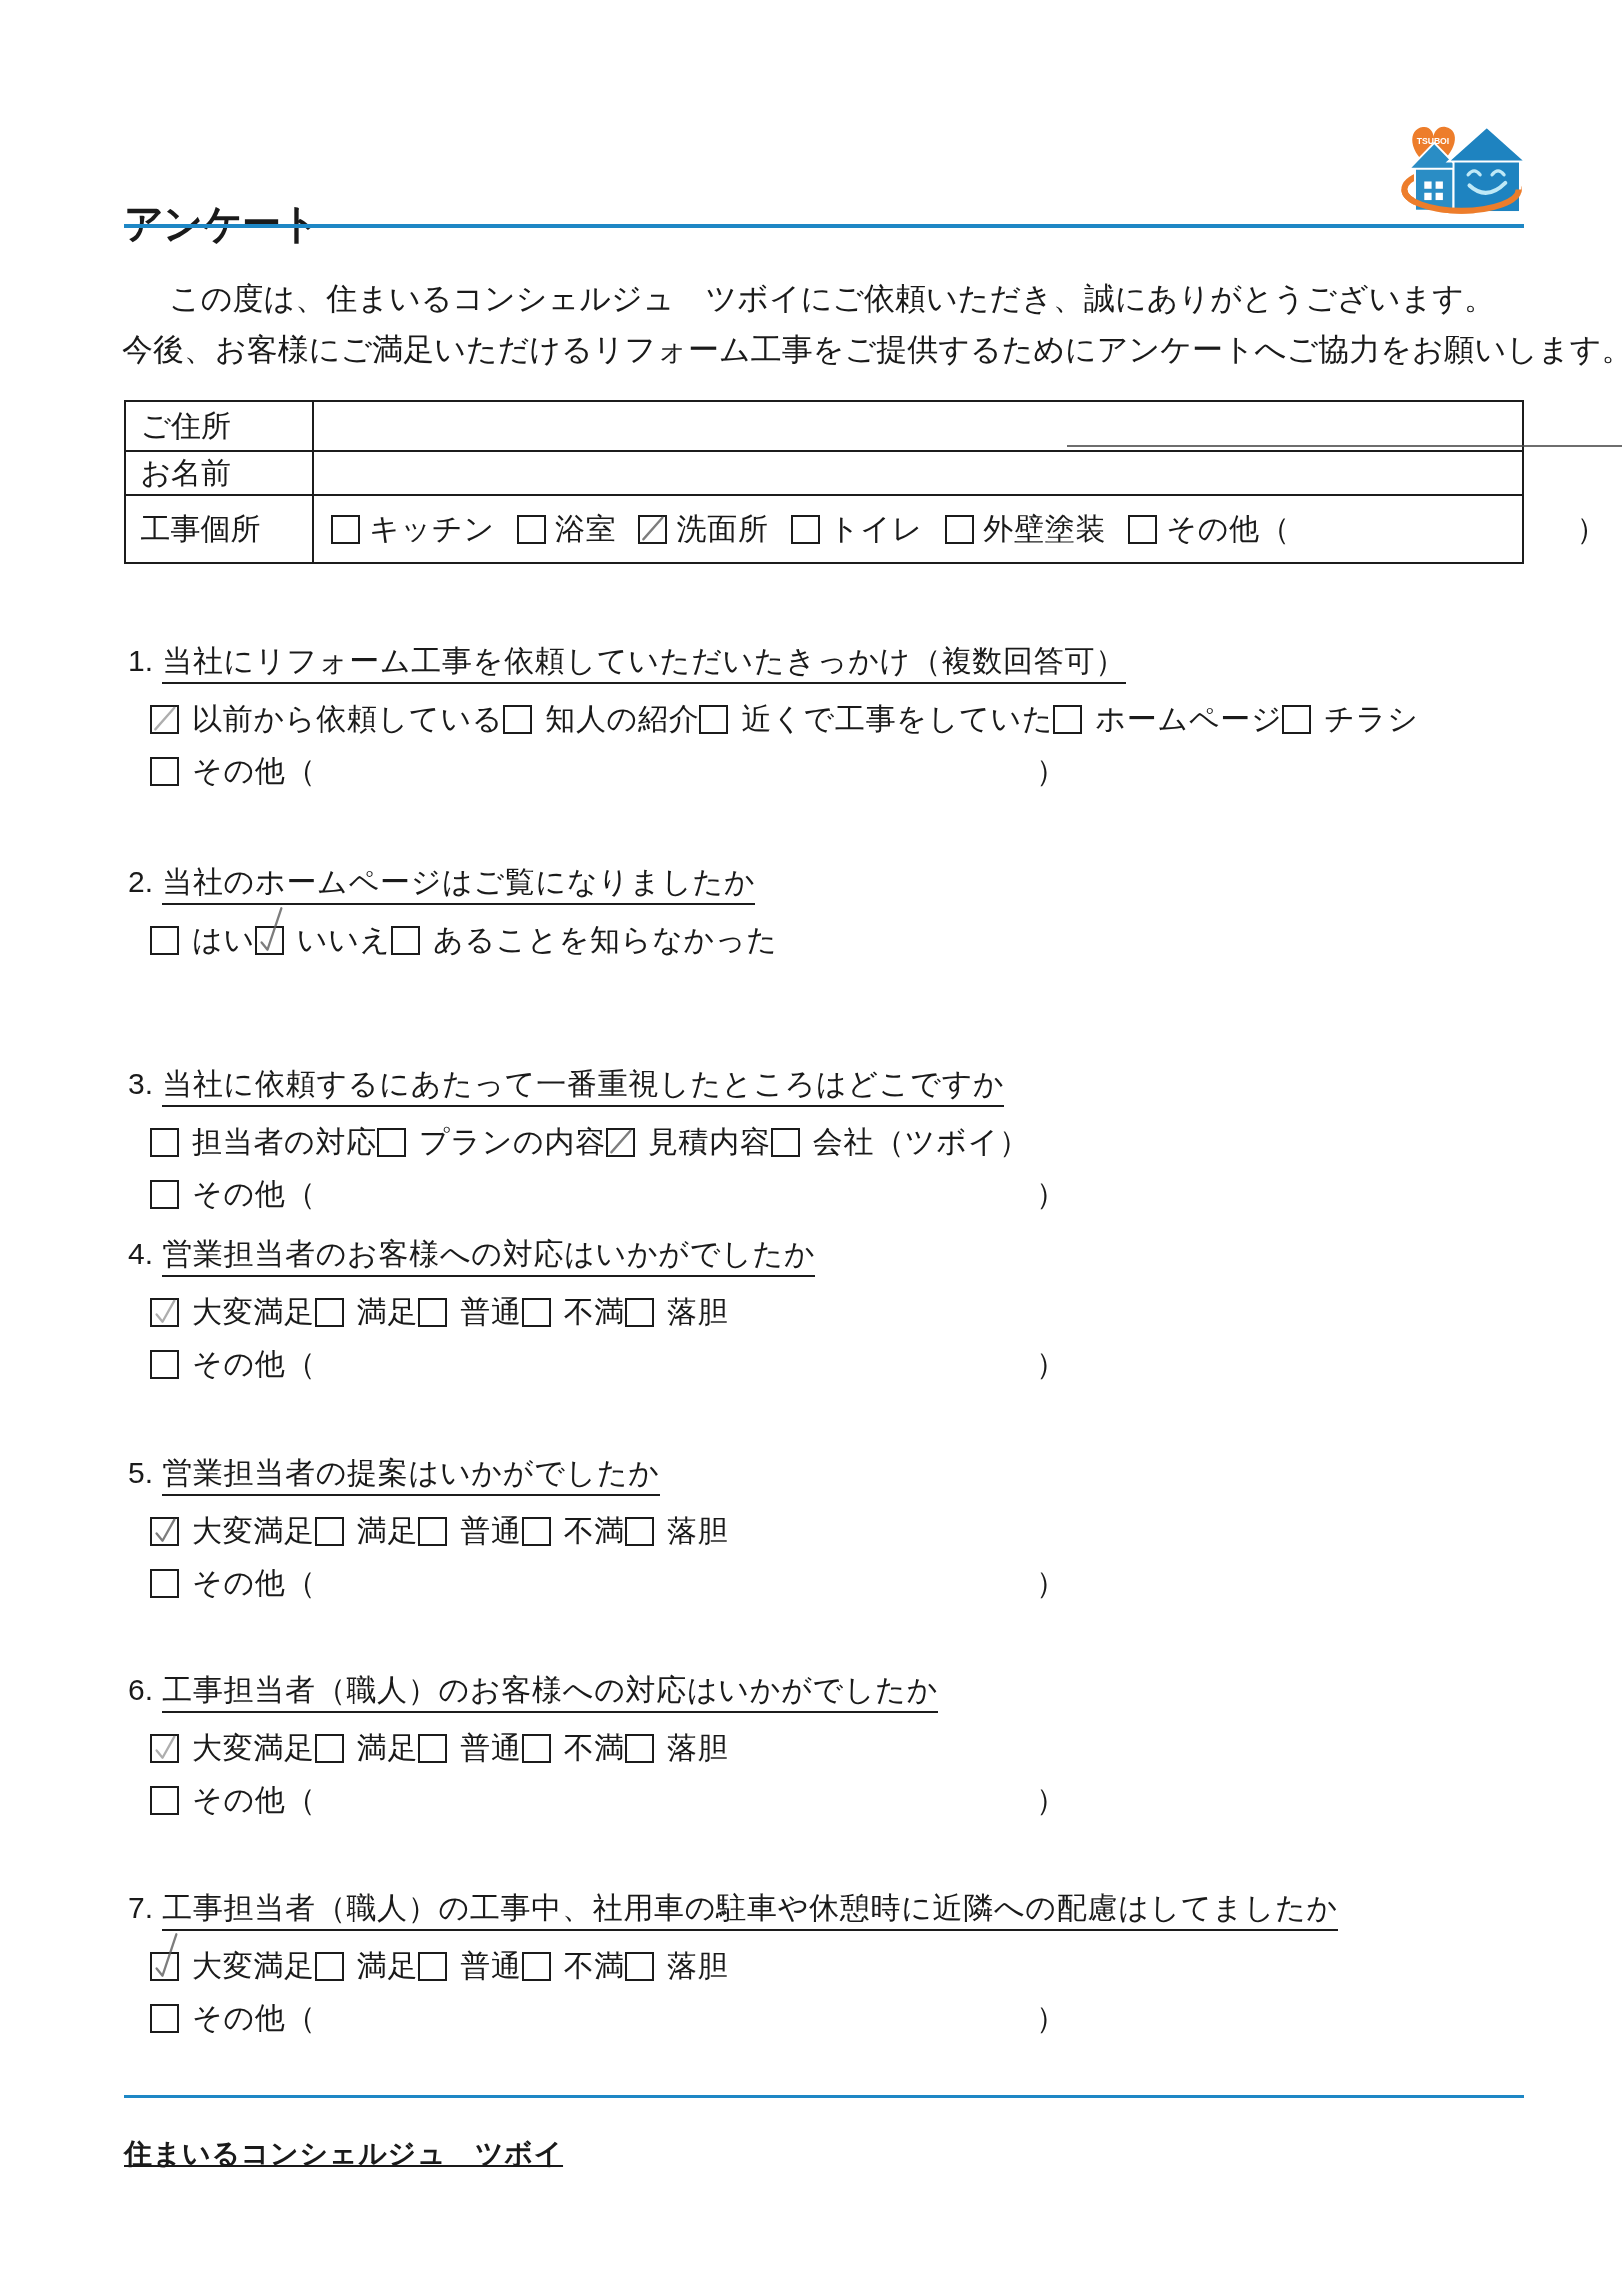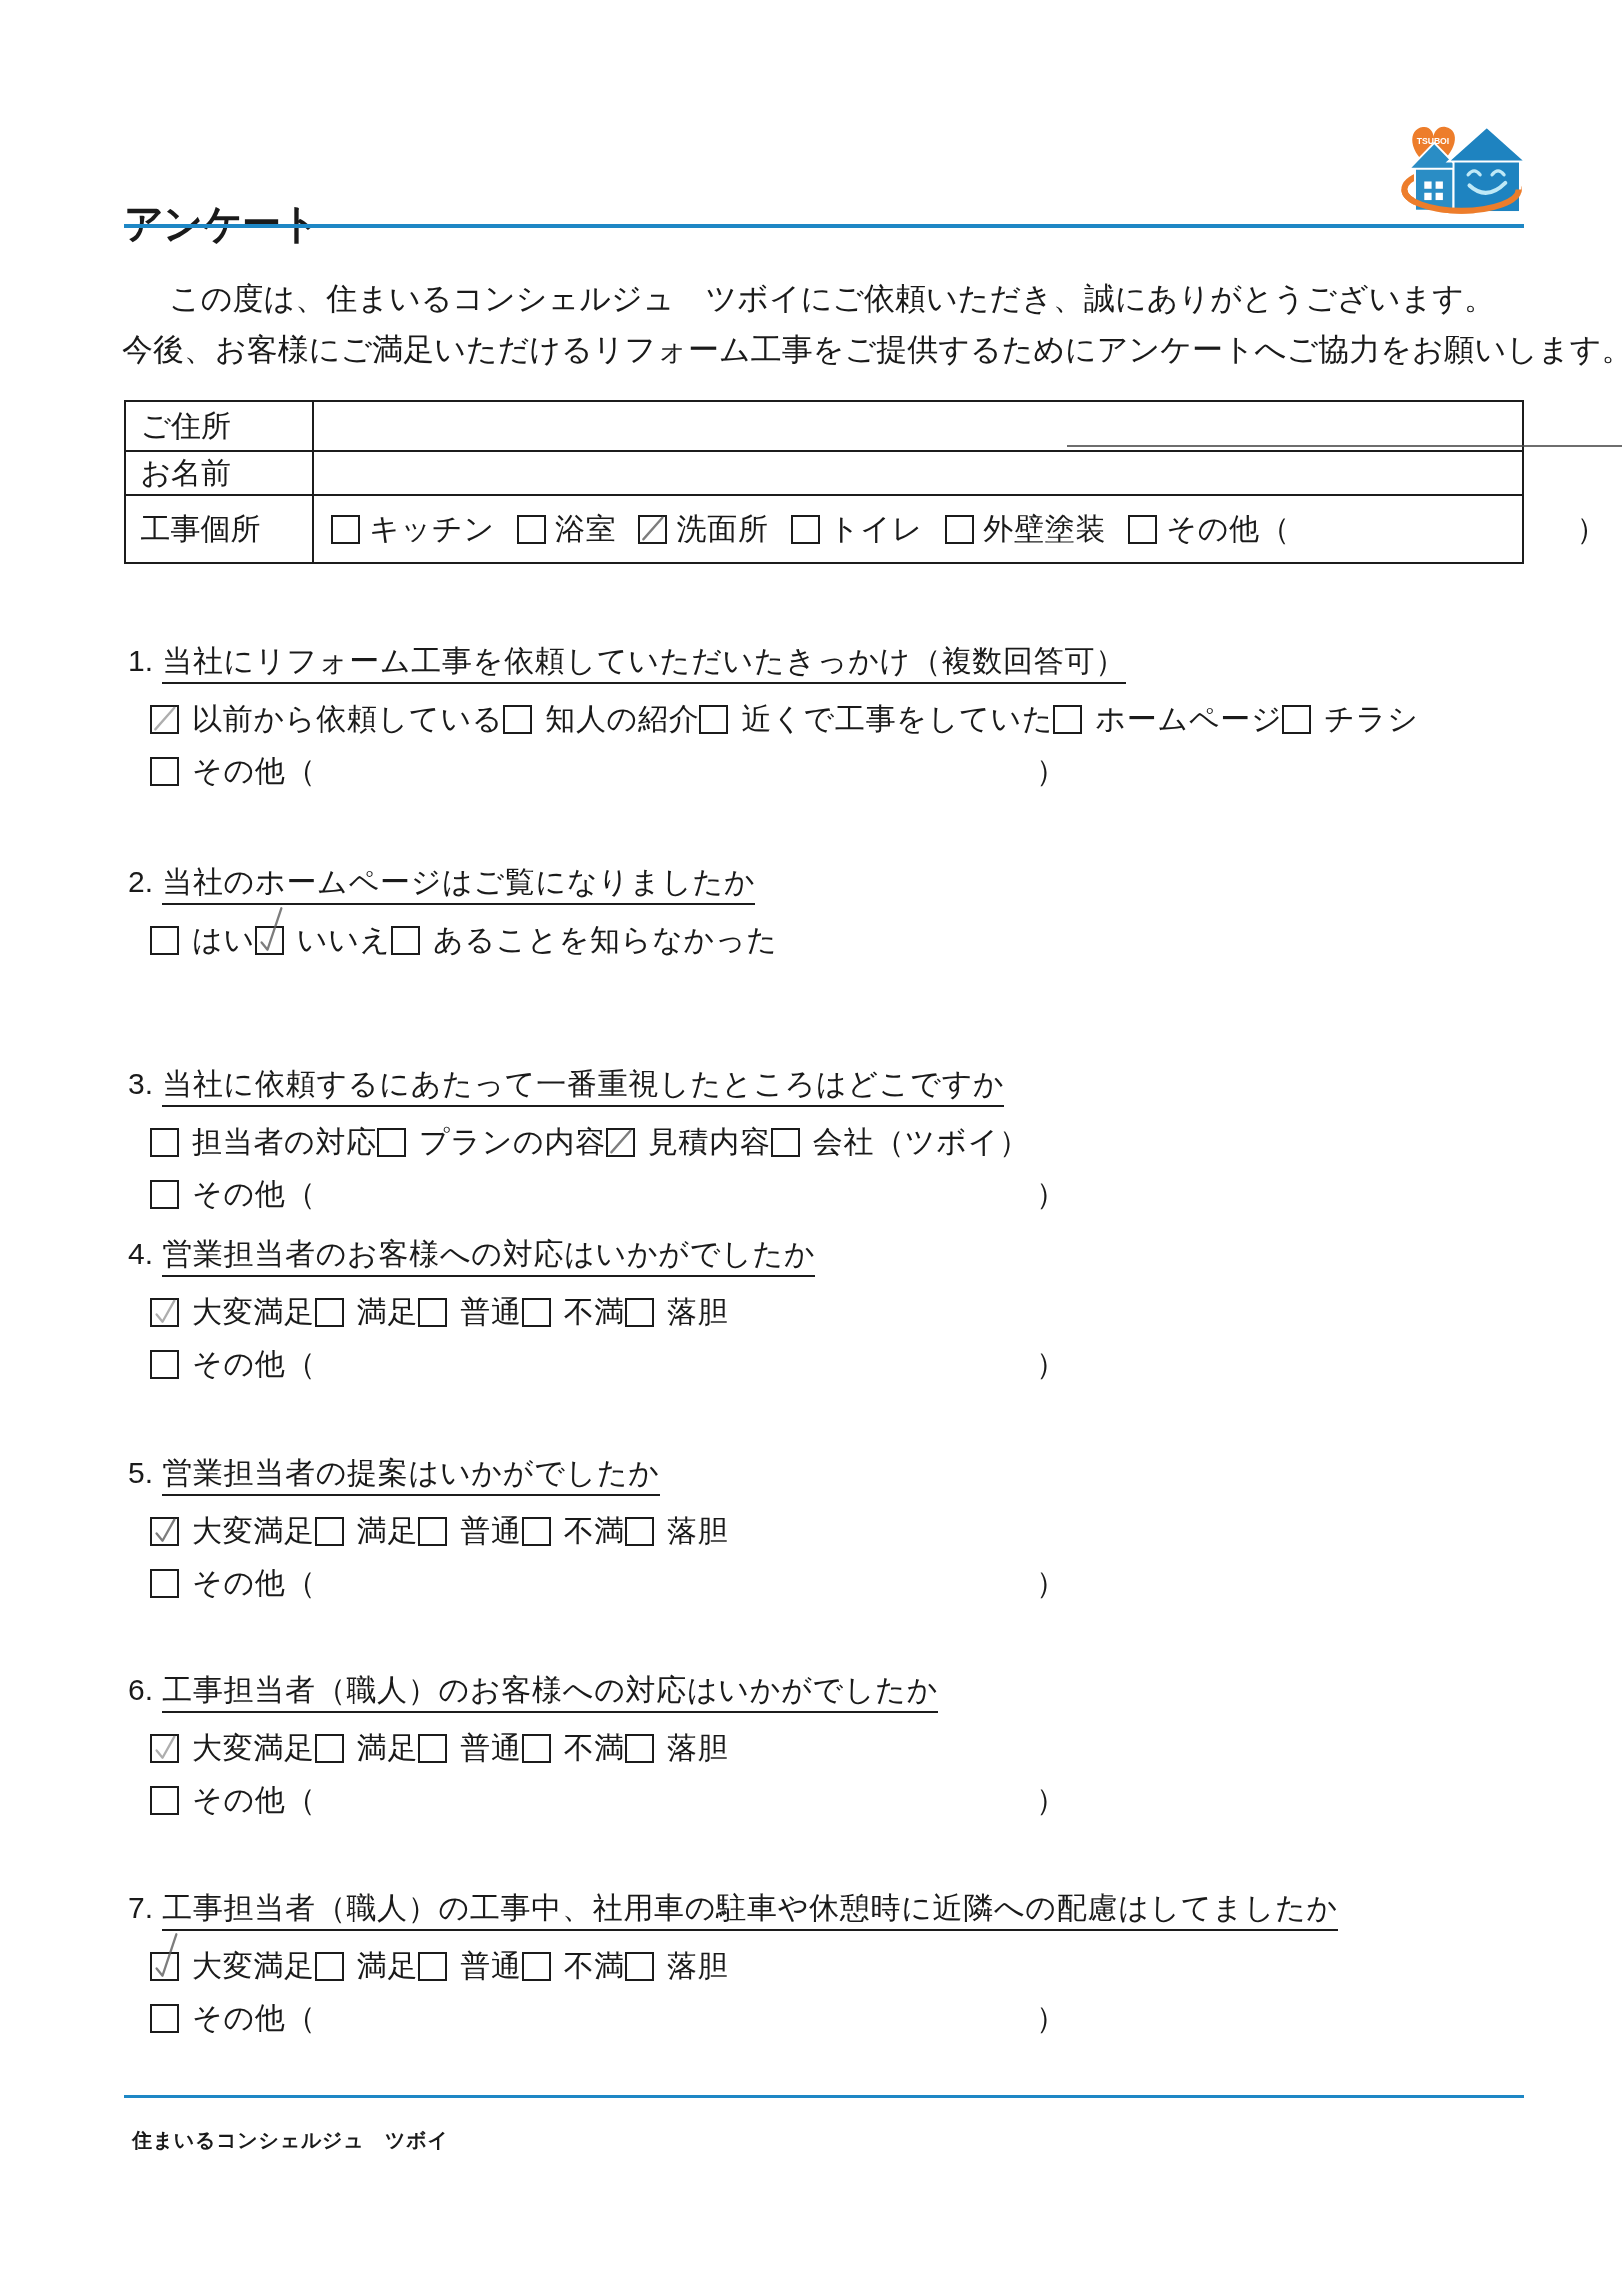--- a/index.html
+++ b/index.html
@@ -49,21 +49,21 @@
   
   .question{position:absolute;left:128px;width:1413px;height:196px;}
   .q-head{position:absolute;left:0;top:0;white-space:nowrap;}
   .q-num{font-size:30px;margin-right:9.2px;}
   .q-title{font-size:30px;border-bottom:2px solid #1c1c1c;padding-bottom:5px;letter-spacing:0.7px;text-align:center;}
   .q-opts{position:absolute;left:22px;top:58px;}
   .q-other{position:absolute;left:22px;top:110px;width:916px;display:flex;align-items:center;}
   .q-other .close{position:absolute;right:0;font-size:30px;}
   
   .footer-rule{left:124px;top:2095px;width:1400px;height:3.3px;background:#1e87c5;}
-  .footer-text{left:132px;top:2107px;font-size:20px;font-weight:bold;letter-spacing:0.7px;white-space:nowrap;}
+  .footer-text{left:124px;top:2107px;font-size:28px;font-weight:bold;letter-spacing:0.7px;white-space:nowrap;text-decoration:underline;}
 </style>
 </head>
 <body>
 
 <h1 class="abs page-title">アンケート</h1>
 
 <svg class="abs logo" width="133" height="103" viewBox="0 0 200 155">
   <path d="M57 76 C18 50 19 15 42 12 C53 10.5 58 21 58 27 C58 21 64 10 76 12 C99 16.5 95 50 57 76 Z" fill="#ed7d2b"></path>
   <text x="57" y="37" font-size="13" font-weight="bold" fill="#ffffff" text-anchor="middle" font-family="Liberation Sans, sans-serif">TSUBOI</text>
   <ellipse cx="100" cy="106" rx="86" ry="32" fill="none" stroke="#ed7d2b" stroke-width="9"></ellipse>

